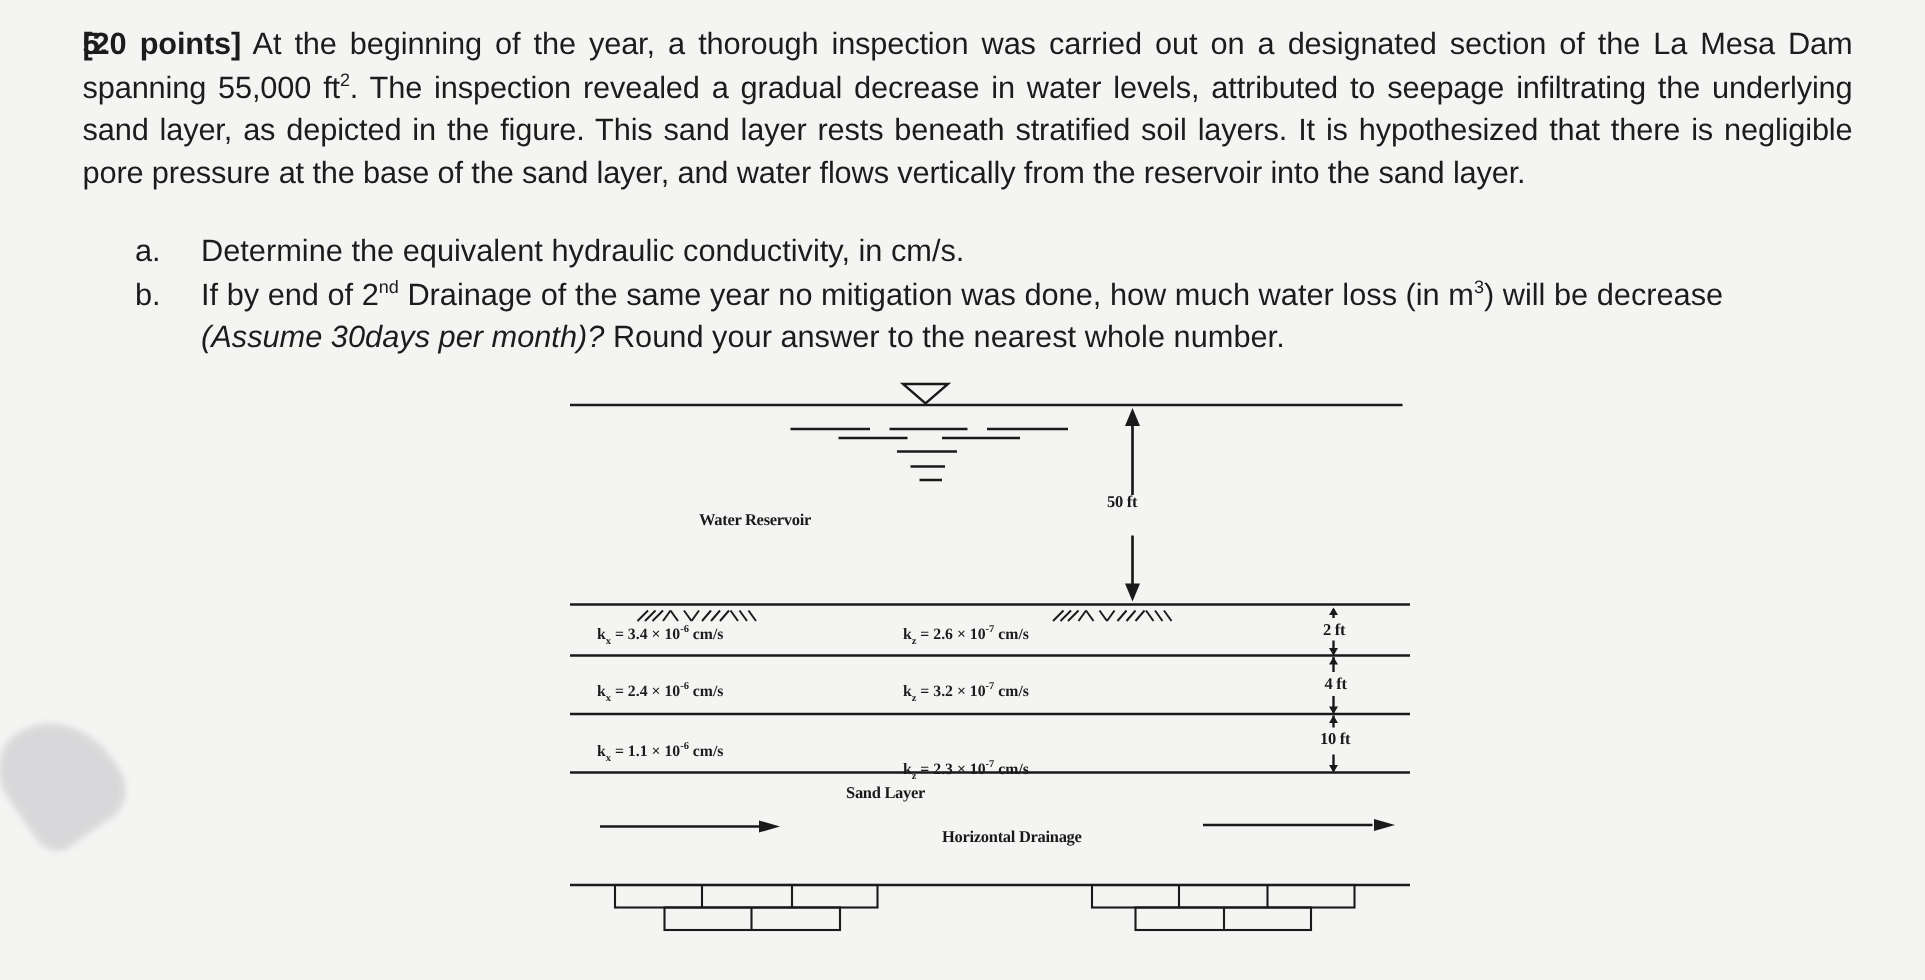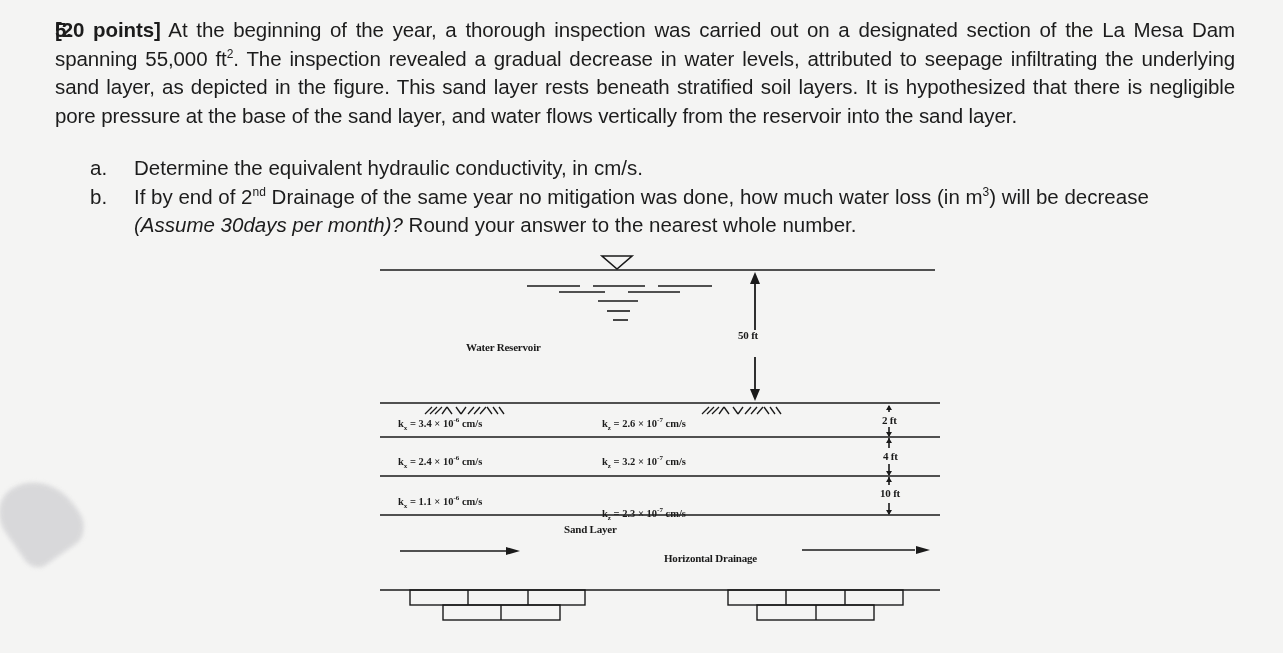--- a/index.html
+++ b/index.html
@@ -233,15 +233,15 @@
   <span class="k-label" style="left:18px; top:216px;"><span>k</span><sub>x</sub><span> = </span><span>2.4</span><span> × 10</span><sup>-6</sup> <span>cm/s</span></span>
   <span class="k-label" style="left:222px; top:216px;"><span>k</span><sub>z</sub><span> = </span><span>3.2</span><span> × 10</span><sup>-7</sup> <span>cm/s</span></span>
   <span class="fig-label" style="left:503px; top:210px;">4 ft</span>
 
   
   <span class="k-label" style="left:18px; top:256px;text-align:right;"><span>k</span><sub>x</sub><span> = </span><span>1.1</span><span> × 10</span><sup>-6</sup> <span>cm/s</span></span>
   <span class="k-label" style="left:222px; top:256px;margin-top:12px;"><span>k</span><sub>z</sub><span> = </span><span>2.3</span><span> × 10</span><sup>-7</sup> <span>cm/s</span></span>
   <span class="fig-label" style="left:500px; top:247px;">10 ft</span>
 
   <span class="fig-label" style="left:184px; top:283px;">Sand Layer</span>
-  <span class="fig-label" style="left:248px; top:312px;margin-left:36px;">Horizontal Drainage</span>
+  <span class="fig-label" style="left:248px; top:312px;">Horizontal Drainage</span>
   <span class="fig-label" style="left:234px; top:385px;margin-top:40px;">Impermeable Layer</span>
 </div>
 
 </body></html>

